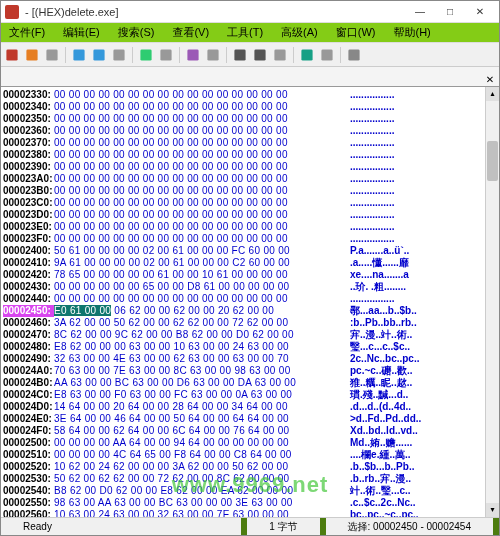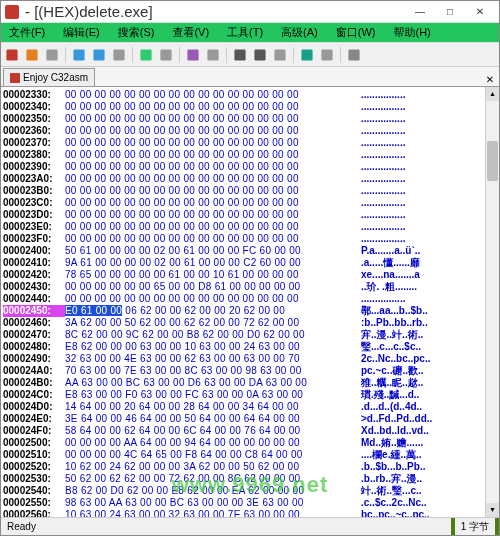--- a/index.html
+++ b/index.html
@@ -1,46 +1,46 @@
 <!DOCTYPE html>
 <html><head>
 <meta charset="utf-8">
 <style>
 *{margin:0;padding:0;box-sizing:border-box;font-family:"Microsoft YaHei","SimSun",sans-serif}
 body{background:#fff;width:500px;height:536px;overflow:hidden;display:flex;flex-direction:column;border:1px solid #888}
 .titlebar{height:22px;background:#fff;display:flex;align-items:center;padding:0 4px;border-bottom:1px solid #ddd}
 .app-icon{width:14px;height:14px;background:#c0392b;margin-right:6px;border-radius:2px}
-.title-text{flex:1;font-size:15px;color:#333}
+.title-text{flex:1;font-size:11px;color:#333}
 .win-btns{display:flex;gap:0}
 .win-btn{width:30px;height:20px;display:flex;align-items:center;justify-content:center;font-size:10px;color:#333;cursor:pointer}
-.menubar{height:20px;display:flex;align-items:center;padding:0 4px;background:#22c55e;border-bottom:1px solid #ddd;font-size:11px;gap:10px}
+.menubar{height:20px;display:flex;align-items:center;padding:0 4px;background:#84cc16;border-bottom:1px solid #ddd;font-size:11px;gap:10px}
 .menu-item{cursor:pointer;padding:2px 4px}
 .toolbar{height:24px;display:flex;align-items:center;padding:0 2px;background:#f0f0f0;border-bottom:1px solid #ccc;gap:2px}
 .tb-btn{width:18px;height:18px;display:flex;align-items:center;justify-content:center;cursor:pointer;border-radius:2px}
 .tb-btn svg{width:14px;height:14px}
 .tb-sep{width:1px;height:16px;background:#ccc;margin:0 2px}
 .tabbar{height:20px;display:flex;align-items:flex-end;padding:0 2px;background:#f4f4f4;border-bottom:1px solid #999;font-size:10px}
 .tab{height:18px;display:flex;align-items:center;padding:0 6px;border:1px solid #999;border-bottom:none;background:#eee;margin-right:1px;cursor:pointer;gap:3px}
 .tab.active{background:#fff}
 .tab-icon{width:10px;height:10px;background:#c0392b;border-radius:1px}
 .tab-close{width:14px;height:14px;margin-left:auto;display:flex;align-items:center;justify-content:center;cursor:pointer}
 .hex-area{flex:1;overflow:hidden;position:relative;background:#fff;font-family:"Courier New",Consolas,monospace;font-size:10px;line-height:12px}
 .hex-sb{position:absolute;right:0;top:0;bottom:0;width:14px;background:#f0f0f0;border-left:1px solid #ccc;display:flex;flex-direction:column}
 .sb-btn{height:14px;background:#e0e0e0;display:flex;align-items:center;justify-content:center;font-size:8px;cursor:pointer}
 .sb-track{flex:1;position:relative}
 .sb-thumb{position:absolute;top:10%;left:1px;right:1px;height:40px;background:#c0c0c0;border-radius:2px;cursor:pointer}
 .hex-content{padding:2px 14px 2px 2px;white-space:pre}
 .hex-row{display:flex}
-.addr{color:#000;font-weight:bold;width:62px;flex-shrink:0}
+.addr{color:#000;font-weight:bold;width:51px;flex-shrink:0}
 .addr.hi{background:#d946ef;color:#fff}
 .bytes{color:#0000cc;font-weight:normal;width:296px;flex-shrink:0;letter-spacing:0.3px}
-.bytes .sel{background:#1d4ed8;color:#fff}
+.bytes .sel{background:#0f766e;color:#fff}
 .ascii{color:#0000cc;font-weight:bold;flex:1}
 .statusbar{height:18px;display:flex;align-items:center;font-size:10px;border-top:1px solid #ccc;background:#f0f0f0}
-.sb-cell{padding:0 6px;border-right:4px solid #4d7c0f;height:100%;display:flex;align-items:center}
+.sb-cell{padding:0 22px;border-right:6px solid #4d7c0f;height:100%;display:flex;align-items:center}
 .sb-flex{flex:1}
 .watermark{position:absolute;bottom:26px;left:50%;transform:translateX(-50%);font-size:22px;color:rgba(70,200,60,0.7);font-weight:bold;pointer-events:none;letter-spacing:1px;font-family:Arial}
 </style>
 </head>
 <body>
 
 <div class="titlebar">
   <div class="app-icon"></div>
   <div class="title-text">- [(HEX)delete.exe]</div>
   <div class="win-btns">
@@ -145,36 +145,33 @@
     <div class="tb-sep"></div>
     <div class="tb-btn">
       <svg viewBox="0 0 10 10">
         <rect x="1" y="1" width="8" height="8" fill="#888" rx="1"></rect>
       </svg>
     </div>
   </div>
 
 <div class="tabbar">
   <div id="tabs" style="display:flex">
-      <div class="tab">
-        <div class="tab-icon"></div>
-        <span>Enjoy C32asm</span>
-      </div>
     </div>
   <div class="tab-close">✕</div>
 </div>
 
 <div class="hex-area">
   <div class="hex-content" id="hexcontent"><div class="hex-row"><span class="addr">00002330:</span><span class="bytes">00 00 00 00 00 00 00 00 00 00 00 00 00 00 00 00</span><span class="ascii">................</span></div><div class="hex-row"><span class="addr">00002340:</span><span class="bytes">00 00 00 00 00 00 00 00 00 00 00 00 00 00 00 00</span><span class="ascii">................</span></div><div class="hex-row"><span class="addr">00002350:</span><span class="bytes">00 00 00 00 00 00 00 00 00 00 00 00 00 00 00 00</span><span class="ascii">................</span></div><div class="hex-row"><span class="addr">00002360:</span><span class="bytes">00 00 00 00 00 00 00 00 00 00 00 00 00 00 00 00</span><span class="ascii">................</span></div><div class="hex-row"><span class="addr">00002370:</span><span class="bytes">00 00 00 00 00 00 00 00 00 00 00 00 00 00 00 00</span><span class="ascii">................</span></div><div class="hex-row"><span class="addr">00002380:</span><span class="bytes">00 00 00 00 00 00 00 00 00 00 00 00 00 00 00 00</span><span class="ascii">................</span></div><div class="hex-row"><span class="addr">00002390:</span><span class="bytes">00 00 00 00 00 00 00 00 00 00 00 00 00 00 00 00</span><span class="ascii">................</span></div><div class="hex-row"><span class="addr">000023A0:</span><span class="bytes">00 00 00 00 00 00 00 00 00 00 00 00 00 00 00 00</span><span class="ascii">................</span></div><div class="hex-row"><span class="addr">000023B0:</span><span class="bytes">00 00 00 00 00 00 00 00 00 00 00 00 00 00 00 00</span><span class="ascii">................</span></div><div class="hex-row"><span class="addr">000023C0:</span><span class="bytes">00 00 00 00 00 00 00 00 00 00 00 00 00 00 00 00</span><span class="ascii">................</span></div><div class="hex-row"><span class="addr">000023D0:</span><span class="bytes">00 00 00 00 00 00 00 00 00 00 00 00 00 00 00 00</span><span class="ascii">................</span></div><div class="hex-row"><span class="addr">000023E0:</span><span class="bytes">00 00 00 00 00 00 00 00 00 00 00 00 00 00 00 00</span><span class="ascii">................</span></div><div class="hex-row"><span class="addr">000023F0:</span><span class="bytes">00 00 00 00 00 00 00 00 00 00 00 00 00 00 00 00</span><span class="ascii">................</span></div><div class="hex-row"><span class="addr">00002400:</span><span class="bytes">50 61 00 00 00 00 02 00 61 00 00 00 FC 60 00 00</span><span class="ascii">P.a.......a..ü`..</span></div><div class="hex-row"><span class="addr">00002410:</span><span class="bytes">9A 61 00 00 00 00 02 00 61 00 00 00 C2 60 00 00</span><span class="ascii">.a.....懂......靡</span></div><div class="hex-row"><span class="addr">00002420:</span><span class="bytes">78 65 00 00 00 00 00 61 00 00 10 61 00 00 00 00</span><span class="ascii">xe....na.......a</span></div><div class="hex-row"><span class="addr">00002430:</span><span class="bytes">00 00 00 00 00 00 65 00 00 D8 61 00 00 00 00 00</span><span class="ascii">..玠. .粗........</span></div><div class="hex-row"><span class="addr">00002440:</span><span class="bytes">00 00 00 00 00 00 00 00 00 00 00 00 00 00 00 00</span><span class="ascii">................</span></div><div class="hex-row"><span class="addr hi">00002450:</span><span class="bytes"><span class="sel">E0 61 00 00</span> 06 62 00 00 62 00 00 20 62 00 00</span><span class="ascii">鄩...aa...b..$b..</span></div><div class="hex-row"><span class="addr">00002460:</span><span class="bytes">3A 62 00 00 50 62 00 00 62 62 00 00 72 62 00 00</span><span class="ascii">:b..Pb..bb..rb..</span></div><div class="hex-row"><span class="addr">00002470:</span><span class="bytes">8C 62 00 00 9C 62 00 00 B8 62 00 00 D0 62 00 00</span><span class="ascii">宑..漫..竍..術..</span></div><div class="hex-row"><span class="addr">00002480:</span><span class="bytes">E8 62 00 00 00 63 00 00 10 63 00 00 24 63 00 00</span><span class="ascii">瑿...c...c..$c..</span></div><div class="hex-row"><span class="addr">00002490:</span><span class="bytes">32 63 00 00 4E 63 00 00 62 63 00 00 63 00 00 70</span><span class="ascii">2c..Nc..bc..pc..</span></div><div class="hex-row"><span class="addr">000024A0:</span><span class="bytes">70 63 00 00 7E 63 00 00 8C 63 00 00 98 63 00 00</span><span class="ascii">pc.~c..礳..歡..</span></div><div class="hex-row"><span class="addr">000024B0:</span><span class="bytes">AA 63 00 00 BC 63 00 00 D6 63 00 00 DA 63 00 00</span><span class="ascii">猚..糲..眤..趑..</span></div><div class="hex-row"><span class="addr">000024C0:</span><span class="bytes">E8 63 00 00 F0 63 00 00 FC 63 00 00 0A 63 00 00</span><span class="ascii">瑻.⁮殘..黬...d..</span></div><div class="hex-row"><span class="addr">000024D0:</span><span class="bytes">14 64 00 00 20 64 00 00 28 64 00 00 34 64 00 00</span><span class="ascii">.d...d..(d..4d..</span></div><div class="hex-row"><span class="addr">000024E0:</span><span class="bytes">3E 64 00 00 46 64 00 00 50 64 00 00 64 64 00 00</span><span class="ascii">&gt;d..Fd..Pd..dd..</span></div><div class="hex-row"><span class="addr">000024F0:</span><span class="bytes">58 64 00 00 62 64 00 00 6C 64 00 00 76 64 00 00</span><span class="ascii">Xd..bd..ld..vd..</span></div><div class="hex-row"><span class="addr">00002500:</span><span class="bytes">00 00 00 00 AA 64 00 00 94 64 00 00 00 00 00 00</span><span class="ascii">Md..姷..赡......</span></div><div class="hex-row"><span class="addr">00002510:</span><span class="bytes">00 00 00 00 4C 64 65 00 F8 64 00 00 C8 64 00 00</span><span class="ascii">....欄e.緟..萬..</span></div><div class="hex-row"><span class="addr">00002520:</span><span class="bytes">10 62 00 24 62 00 00 00 3A 62 00 00 50 62 00 00</span><span class="ascii">.b..$b...b..Pb..</span></div><div class="hex-row"><span class="addr">00002530:</span><span class="bytes">50 62 00 62 62 00 00 72 62 00 00 8C 62 00 00 00</span><span class="ascii">.b..rb..宑..漫..</span></div><div class="hex-row"><span class="addr">00002540:</span><span class="bytes">B8 62 00 D0 62 00 00 E8 62 00 00 EA 62 00 00 00</span><span class="ascii">竍..術..瑿...c..</span></div><div class="hex-row"><span class="addr">00002550:</span><span class="bytes">98 63 00 AA 63 00 00 BC 63 00 00 00 3E 63 00 00</span><span class="ascii">.c..$c..2c..Nc..</span></div><div class="hex-row"><span class="addr">00002560:</span><span class="bytes">10 63 00 24 63 00 00 32 63 00 00 7E 63 00 00 00</span><span class="ascii">bc..pc..~c..pc..</span></div></div>
   <div class="hex-sb">
     <div class="sb-btn">▴</div>
     <div class="sb-track">
         <div class="sb-thumb"></div>
       </div>
     <div class="sb-btn">▾</div>
   </div>
   <div class="watermark">www.9969.net</div>
 </div>
 
 <div class="statusbar">
   <div class="sb-cell sb-flex">Ready</div>
   <div class="sb-cell">1 字节</div>
+  <div class="sb-cell">选择: 00002450 - 00002454</div>
 </div>
 
 </body></html>

